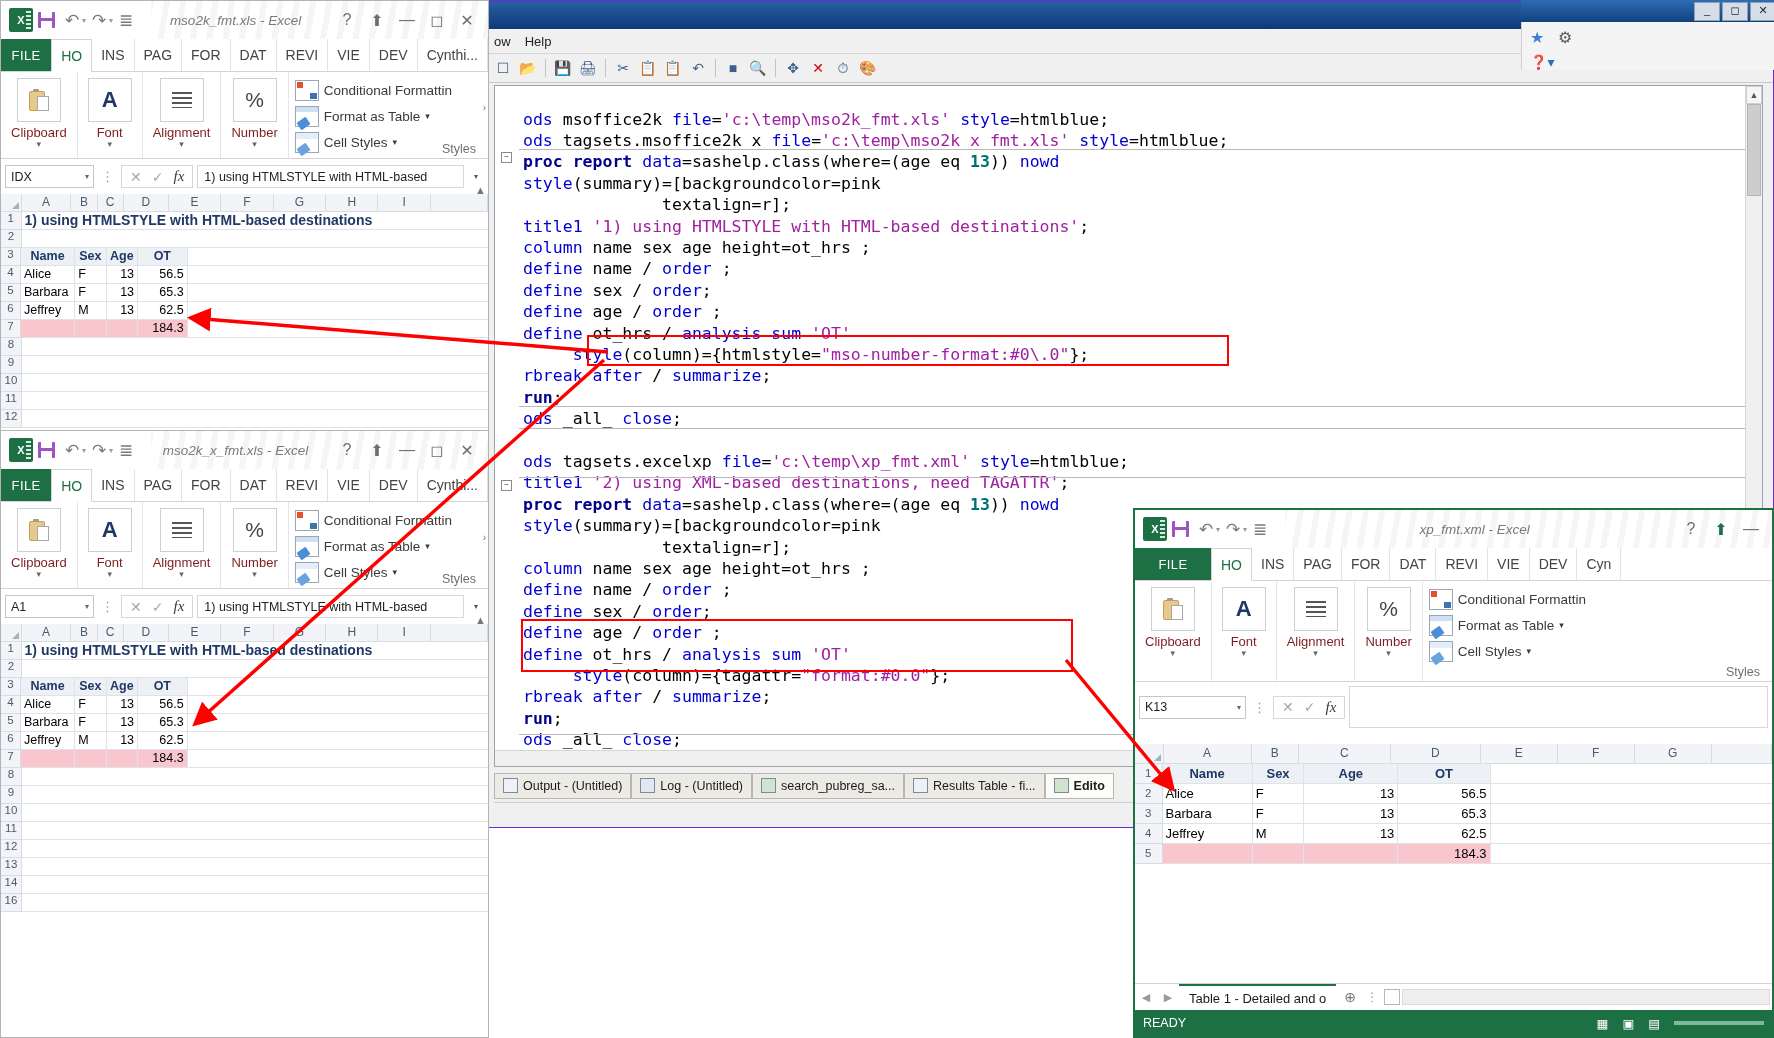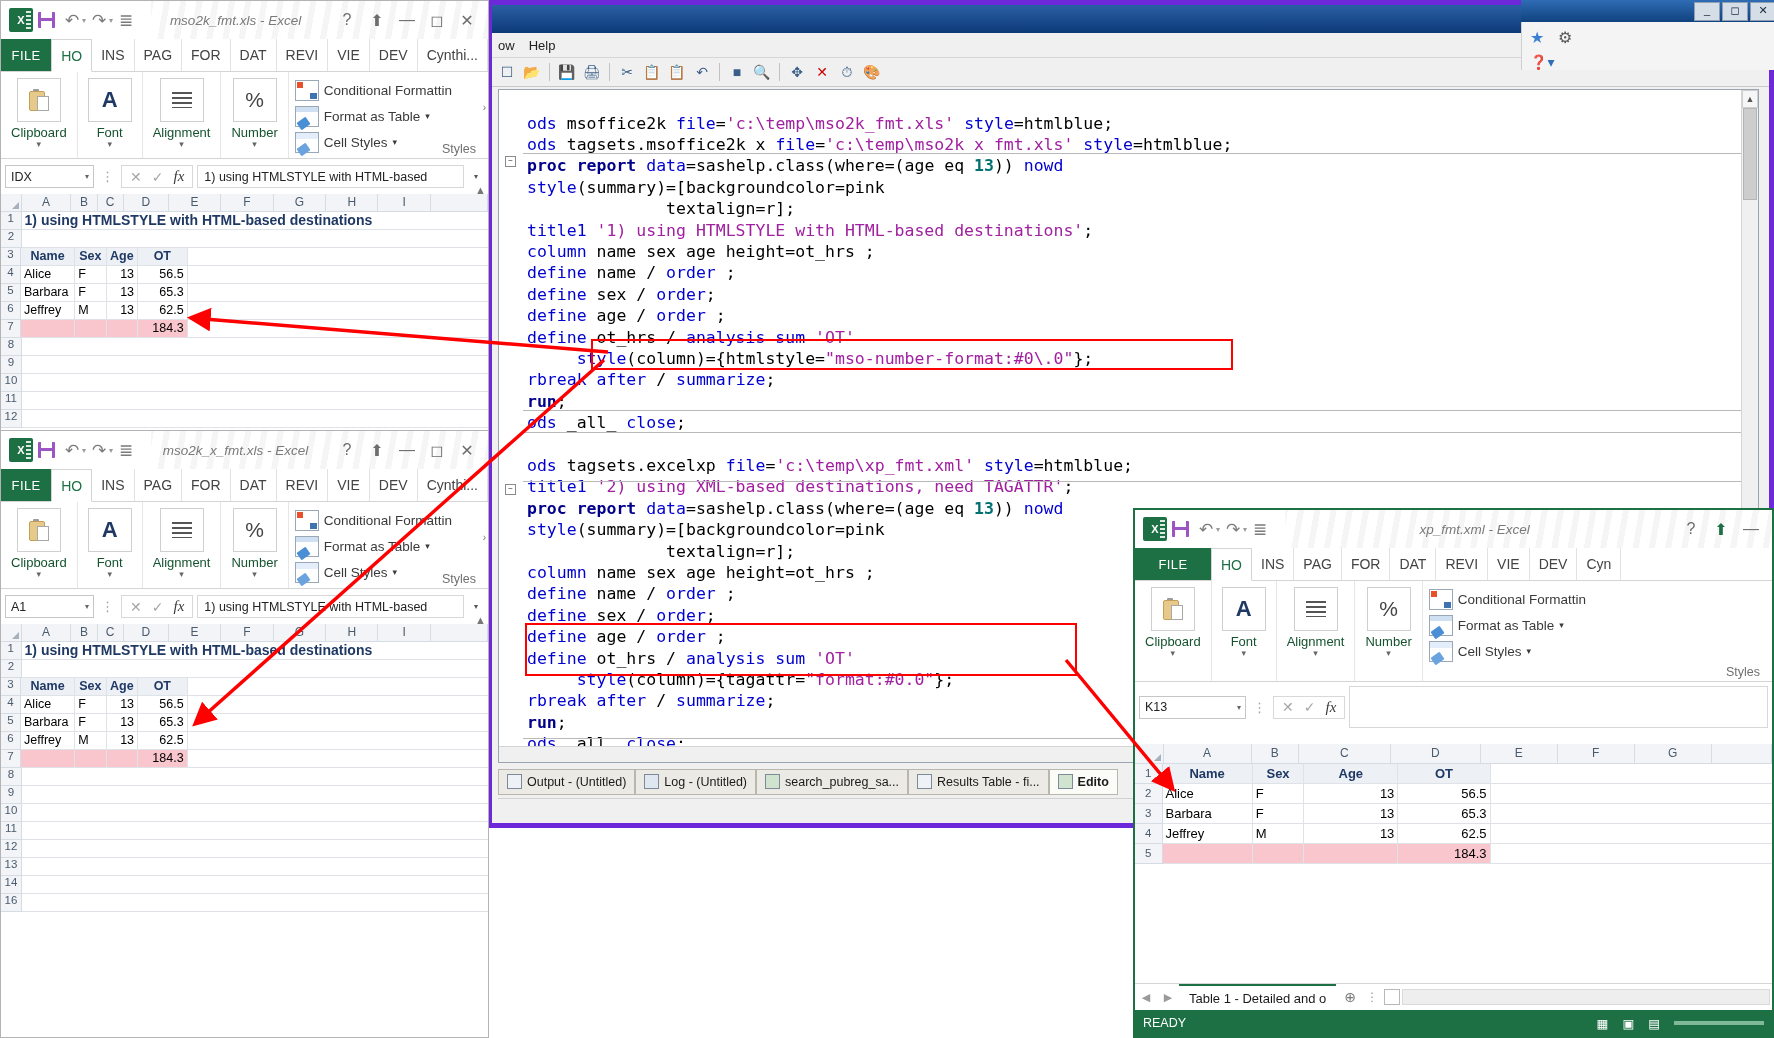--- a/index.html
+++ b/index.html
@@ -54,21 +54,21 @@
     border-right:1px solid #e2e2e2;}
   .tab.active{color:#1d7044;border:1px solid #d4d4d4;border-bottom:1px solid #fff;
     margin-bottom:-1px;background:#fff;}
 
   
   .ribbon{display:flex;background:#fff;border-bottom:1px solid #d4d4d4;position:relative;}
   .rgroup{display:flex;flex-direction:column;align-items:center;justify-content:flex-start;
     padding:6px 10px 2px;border-right:1px solid #e6e6e6;}
   .rbox{width:42px;height:42px;border:1px solid #cfcfcf;display:flex;align-items:center;
     justify-content:center;margin-bottom:3px;background:#fff;}
-  .rlabel{font-size:13px;color:#14532d;}
+  .rlabel{font-size:13px;color:#7f1d1d;}
   .rcaret{font-size:9px;color:#666;line-height:9px;}
   .clip-ico{width:20px;height:22px;position:relative;}
   .clip-ico .pad{position:absolute;left:0;top:2px;width:14px;height:18px;background:#e7c98a;
     border:1px solid #c2a05a;border-radius:2px;}
   .clip-ico .clp{position:absolute;left:4px;top:0;width:6px;height:4px;background:#9b9b9b;border-radius:1px;}
   .clip-ico .sheet{position:absolute;right:0;bottom:0;width:10px;height:13px;background:#fff;
     border:1px solid #a8a8a8;}
   .font-ico{font-size:22px;line-height:20px;color:#1f3864;font-weight:600;}
   .font-ul{width:18px;height:4px;background:#2e6fb7;margin:1px auto 0;}
   .align-ico{width:20px;height:16px;
@@ -115,21 +115,21 @@
     position:relative;height:17px;}
   .corner::after{content:"";position:absolute;right:2px;bottom:2px;border-left:7px solid transparent;
     border-bottom:7px solid #a7b1bd;}
   .titlecell{color:#1f3864;font-weight:bold;font-size:14px;}
   .hdrcell{background:#edf0f5;color:#1f3864;font-weight:bold;text-align:center;}
   .pink{background:#f9c6cd;}
   .num{text-align:right;}
 
   
   #sas-window{left:487px;top:0;width:1287px;height:828px;background:#f0f0f0;
-    border:5px solid #6d28d9;box-sizing:border-box;}
+    border:1px solid #6d28d9;box-sizing:border-box;}
   .sas-title{height:28px;background:linear-gradient(#2b5fa4,#0c3a78);position:relative;}
   .sas-title .ctr{position:absolute;right:2px;top:3px;display:flex;gap:2px;}
   .sas-title .ctr i{display:block;width:28px;height:20px;background:#cfd8e3;border:1px solid #8fa0b5;
     font-style:normal;text-align:center;line-height:18px;color:#1b2a3d;font-size:12px;}
   .sas-menu{height:24px;background:#f0f0f0;display:flex;align-items:center;
     font-size:13px;color:#222;padding-left:6px;gap:14px;border-bottom:1px solid #d6d6d6;}
   .sas-menu .mr{margin-left:auto;display:flex;gap:2px;padding-right:4px;}
   .sas-menu .mr i{display:block;width:22px;height:18px;text-align:center;line-height:18px;
     font-style:normal;color:#4a4a4a;font-size:12px;border:1px solid transparent;}
   .sas-tools{height:28px;background:#f0f0f0;display:flex;align-items:center;gap:3px;

